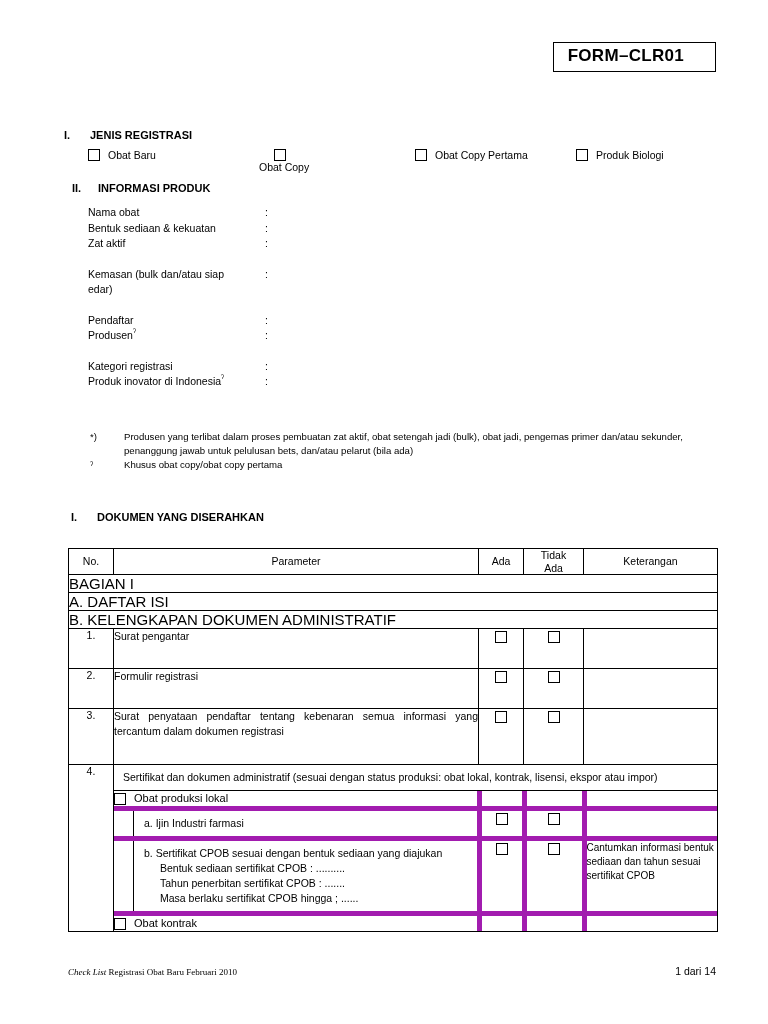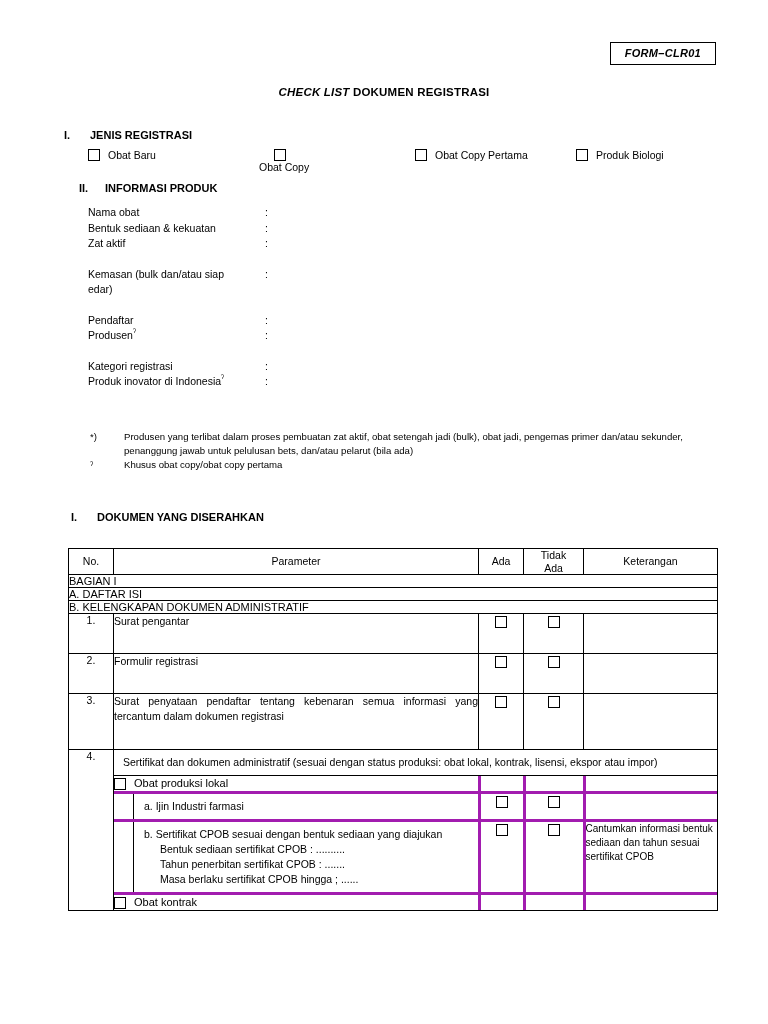--- a/index.html
+++ b/index.html
@@ -26,26 +26,25 @@
   }
 
   
   .formcode-wrap {
     position: absolute;
     top: 42px;
     right: 52px;
   }
   .formcode {
     border: 1.5px solid #000;
-    padding: 4px 14px 5px 14px;
-    font-size: 11px;
+    padding: 4px 31px 5px 14px;
+    font-size: 17px;
     font-weight: bold;
     letter-spacing: 0.3px;
     line-height: 1.1;
-    font-style: italic;
   }
 
   
   .doc-title {
     position: absolute;
     top: 86px;
     left: 0;
     width: 768px;
     text-align: center;
     font-size: 11.5px;
@@ -164,21 +163,21 @@
   thead td {
     text-align: center;
     font-size: 10.5px;
     font-weight: bold;
     vertical-align: middle !important;
     padding: 5px 2px 5px 2px;
     line-height: 12.5px;
   }
 
   .sect-row td {
-    font-size: 11px;
+    font-size: 15px;
     font-weight: bold;
     padding: 6px 0 6px 8px;
   }
 
   .cell-no {
     text-align: center;
     font-size: 10.5px;
     padding: 7px 0 0 0;
   }
   .cell-par {
@@ -199,21 +198,21 @@
   }
   .cell-blank { padding: 0; }
 
   
   table.sub {
     border-collapse: collapse;
     width: 100%;
     table-layout: fixed;
   }
   table.sub td {
-    border: 3px solid #a21caf;
+    border: 5px solid #a21caf;
     padding: 0;
     vertical-align: top;
   }
   table.sub tr td:first-child { border-left: none; }
   table.sub tr:first-child td { border-top: none; }
   table.sub tr:last-child td { border-bottom: none; }
   table.sub tr td:last-child { border-right: none; }
 
   .sc-par  { width: 365px; }
   .sc-ada  { width: 45px; }
@@ -267,23 +266,20 @@
 </style>
 </head>
 <body>
 
 <div class="page">
 
   <div class="formcode-wrap">
     <div class="formcode">FORM–CLR01</div>
   </div>
 
-  <div class="doc-title">
-    <span class="ital">CHECK LIST</span><span> DOKUMEN REGISTRASI</span>
-  </div>
 
   <div class="sec" style="top:129px; left:64px;">
     <span class="num">I.</span><span>JENIS REGISTRASI</span>
   </div>
 
   <div class="types">
     <div class="type-item" style="left:0px;">
       <span class="cbox"></span>
       <span class="lbl">Obat Baru</span>
     </div>
@@ -294,21 +290,21 @@
     <div class="type-item" style="left:303px;padding-left:24px;">
       <span class="cbox"></span>
       <span class="lbl">Obat Copy Pertama</span>
     </div>
     <div class="type-item" style="left:488px;">
       <span class="cbox"></span>
       <span class="lbl">Produk Biologi</span>
     </div>
   </div>
 
-  <div class="sec" style="top:182px; left:79px;">
+  <div class="sec" style="top:182px; left:72px;">
     <span class="num">II.</span><span>INFORMASI PRODUK</span>
   </div>
 
   <div class="info">
     <div class="info-row">
       <span class="fld">Nama obat</span>
       <span class="colon">:</span>
       <span class="val"></span>
     </div>
     <div class="info-row">
@@ -495,14 +491,20 @@
                 </tr>
               </tbody>
             </table>
           </td>
         </tr>
 
       </tbody>
     </table>
   </div>
 
+  <div class="footer">
+    <div class="fleft">
+      <span class="ital">Check List</span><span> Registrasi Obat Baru Februari 2010</span>
+    </div>
+    <div class="fright">1 dari 14</div>
+  </div>
 
 </div>
 
 </body></html>

